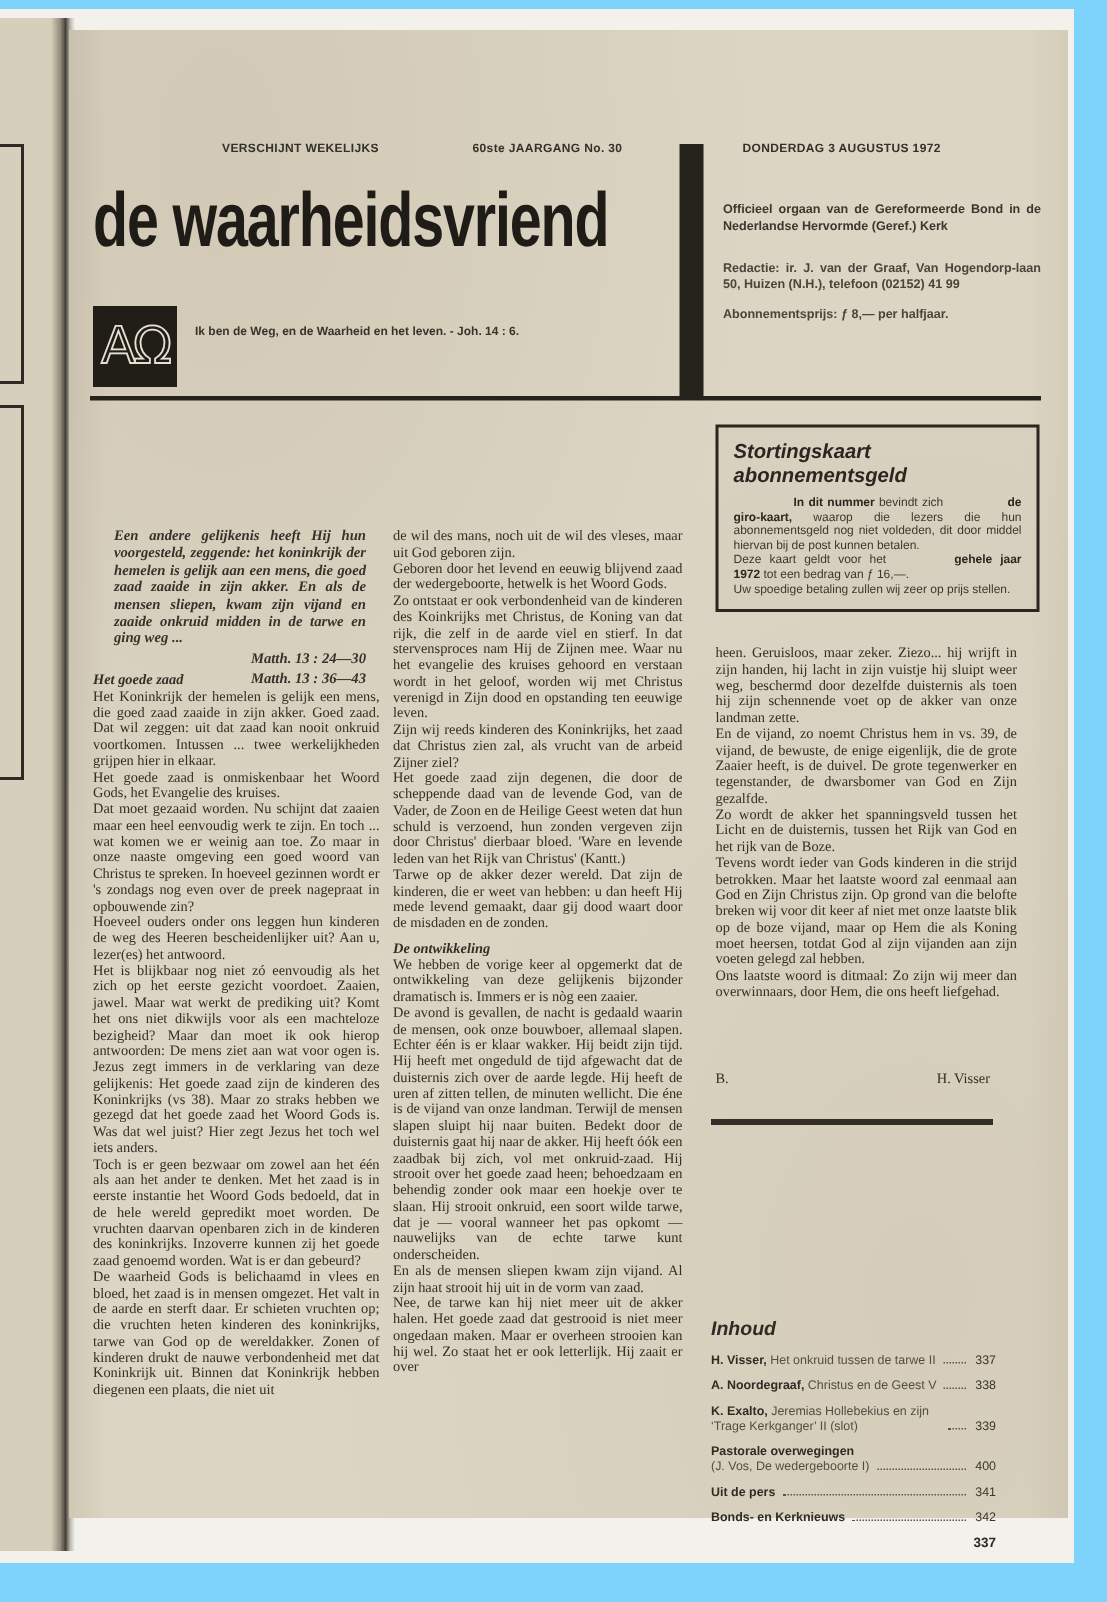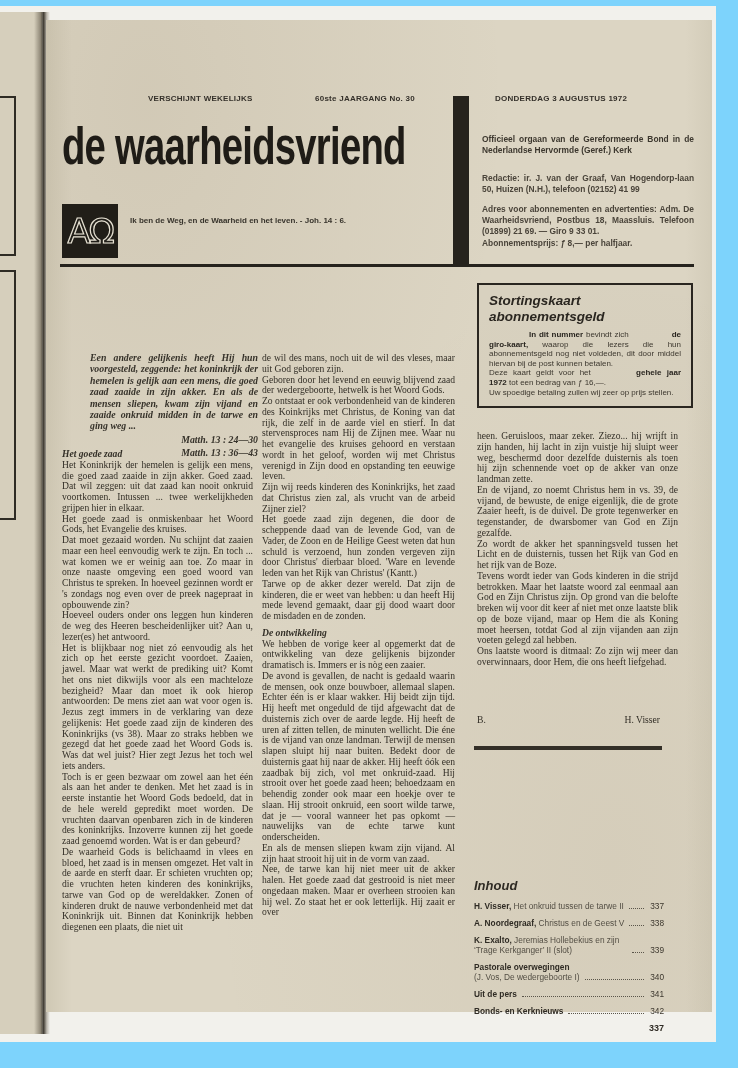--- a/index.html
+++ b/index.html
@@ -51,21 +51,21 @@
                 display:inline-block;transform:scaleX(.9);transform-origin:0 0;}
   .title-row .p{position:absolute;right:0;top:0;font-size:31px;font-weight:400;color:#4c473e;}
   
   .subbox{left:431px;top:263px;width:192px;border:2px solid #2a2620;padding:8px 10px 9px 10px;background:rgba(0,0,0,0.015);}
   .subbox h2{margin:0 0 6px 0;font-size:13.5px;line-height:15.5px;font-weight:700;color:#2a2620;font-style:italic;}
   .subbox .bd{font-size:8px;line-height:9.6px;color:#3c372e;text-align:justify;}
   .subbox .bd b{color:#2a2620;padding-left:40px;}
   .subbox .bd p{margin:0;}
   
   .serif{font-family:"Liberation Serif",serif;}
-  .intro{left:44px;top:332px;width:168px;font-size:9.8px;line-height:11.4px;
+  .intro{left:30px;top:332px;width:168px;font-size:9.8px;line-height:11.4px;
          font-style:italic;font-weight:700;color:#36322a;text-align:justify;}
   .intro .refs{text-align:right;margin-top:2px;}
   .col{font-size:9.6px;line-height:10.75px;text-align:justify;color:#332f27;}
   .col1{left:16px;top:429px;width:191px;}
   .col2{left:216px;top:333px;width:193px;}
   .col3{left:431px;top:411px;width:201px;}
   .subhead{font-style:italic;font-weight:700;}
   .gap{height:6px;}
   .prewrap{white-space:pre-line;}
   .sig{left:431px;top:694px;width:183px;font-size:9.6px;color:#332f27;
@@ -105,21 +105,20 @@
     <div class="abs vbar"></div>
 
     <div class="abs logo">
       <span>ΑΩ</span>
     </div>
     <span class="abs tagline">Ik ben de Weg, en de Waarheid en het leven. - Joh. 14 : 6.</span>
 
     <div class="abs info">
       <div class="blk1">Officieel orgaan van de Gereformeerde Bond in de Nederlandse Hervormde (Geref.) Kerk</div>
       <div class="blk2">Redactie: ir. J. van der Graaf, Van Hogendorp-laan 50, Huizen (N.H.), telefoon (02152) 41 99</div>
-      <div class="blk3">Adres voor abonnementen en advertenties: Adm. De Waarheidsvriend, Postbus 18, Maassluis. Telefoon (01899) 21 69. — Giro 9 33 01.</div>
       <div class="blk4">Abonnementsprijs: ƒ 8,— per halfjaar.</div>
     </div>
 
     <div class="abs rule-main"></div>
 
 
     <div class="abs subbox">
       <h2><span>Stortingskaart</span><br><span>abonnementsgeld</span></h2>
       <div class="bd">
         <p><b>In dit nummer</b><span> bevindt zich </span><b>de giro-kaart,</b><span> waarop die lezers die hun abonnementsgeld nog niet voldeden, dit door middel hiervan bij de post kunnen betalen.</span></p>
@@ -189,21 +188,21 @@
         <span class="toc-page">338</span>
       </div>
       <div class="toc-row">
         <span class="toc-text"><span class="toc-bold">K. Exalto,</span><span class="toc-rest"> Jeremias Hollebekius en zijn ‘Trage Kerkganger’ II (slot)</span></span>
         <span class="toc-dots"></span>
         <span class="toc-page">339</span>
       </div>
       <div class="toc-row stacked">
         <span class="toc-text"><span class="toc-bold">Pastorale overwegingen</span><span class="toc-rest">(J. Vos, De wedergeboorte I)</span></span>
         <span class="toc-dots"></span>
-        <span class="toc-page">340</span>
+        <span class="toc-page">400</span>
       </div>
       <div class="toc-row">
         <span class="toc-text"><span class="toc-bold">Uit de pers</span><span class="toc-rest"></span></span>
         <span class="toc-dots"></span>
         <span class="toc-page">341</span>
       </div>
       <div class="toc-row">
         <span class="toc-text"><span class="toc-bold">Bonds- en Kerknieuws</span><span class="toc-rest"></span></span>
         <span class="toc-dots"></span>
         <span class="toc-page">342</span>

